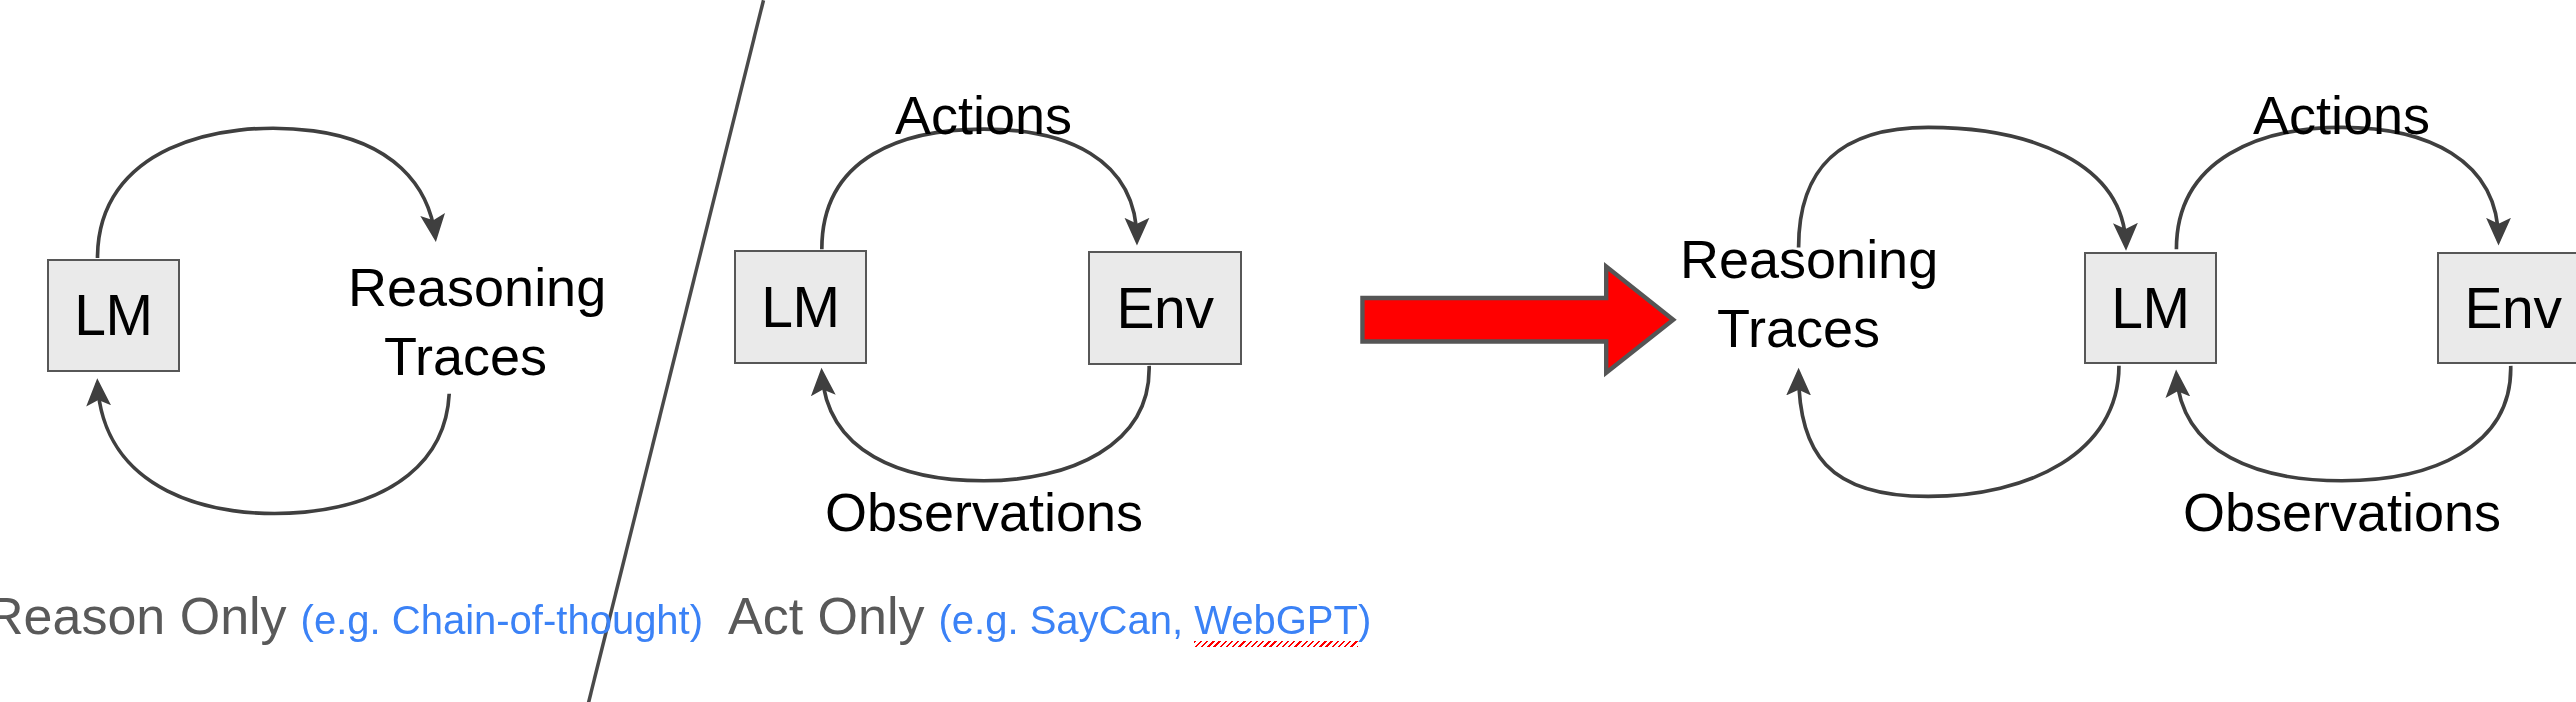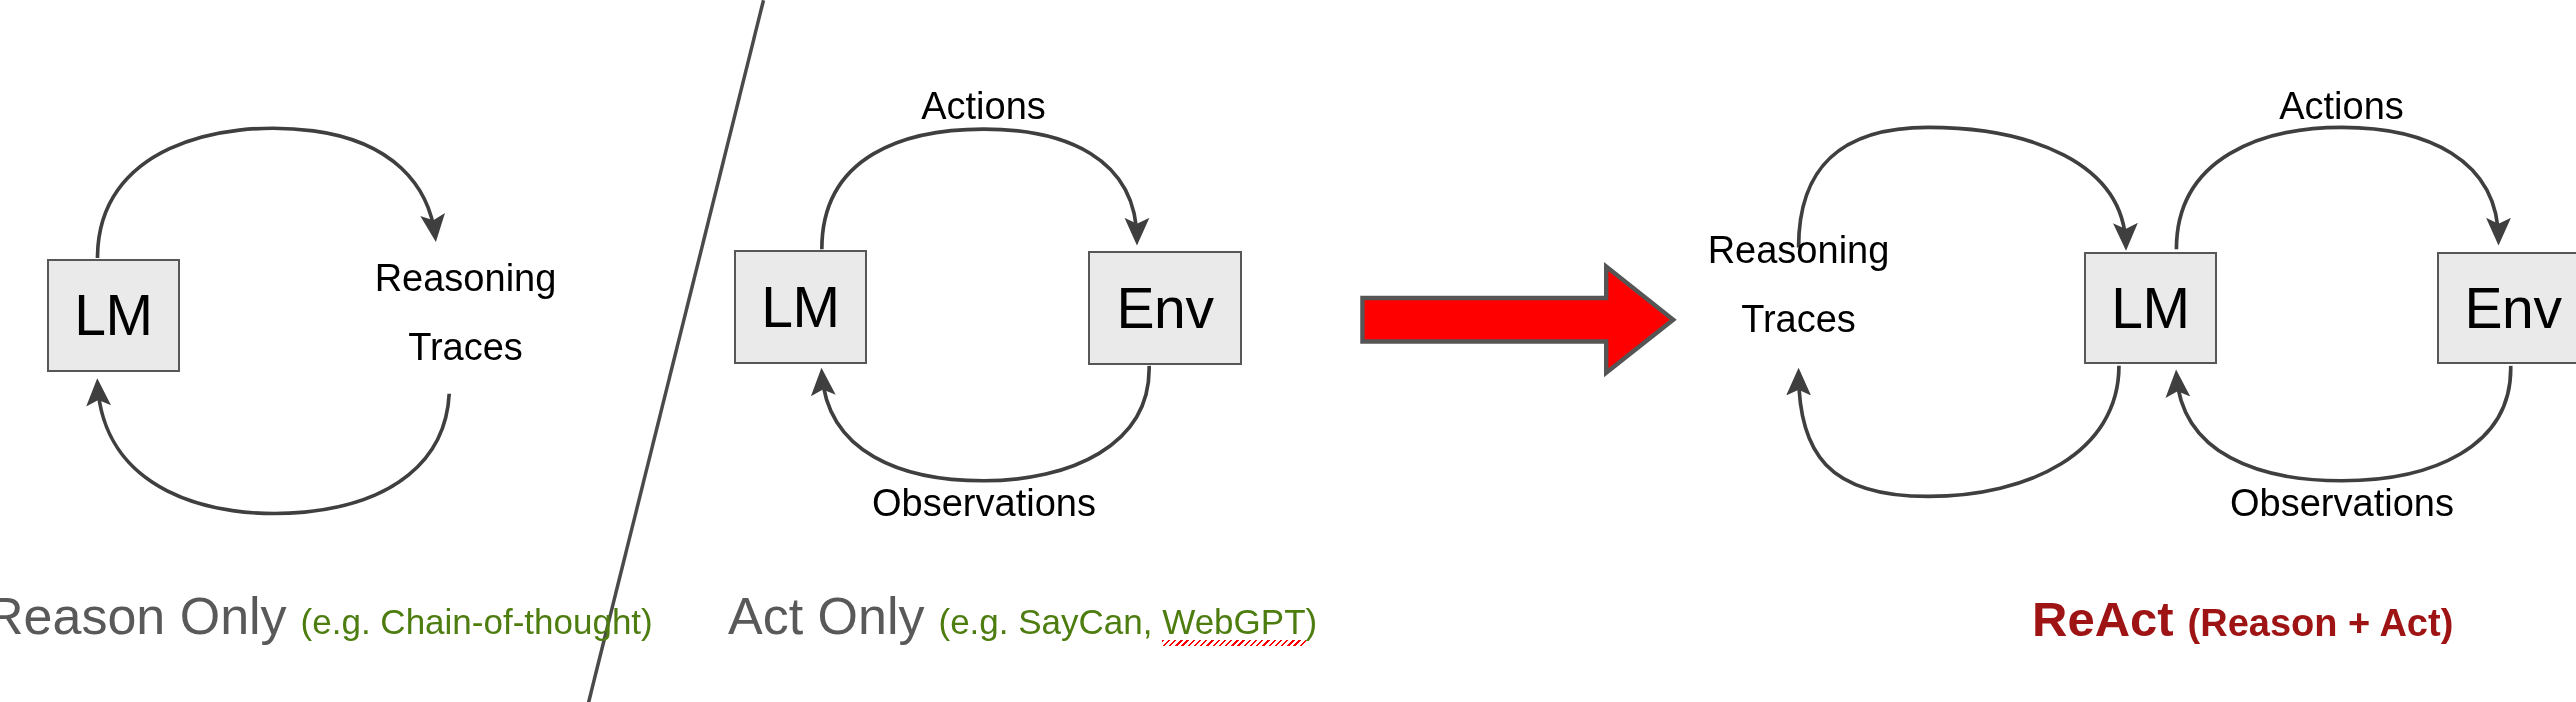--- a/index.html
+++ b/index.html
@@ -35,39 +35,39 @@
     color: #000000;
     font-size: 57px;
     font-weight: 400;
     line-height: 1;
     letter-spacing: -0.4px;
     margin-left: 16px;
   }
   .flow-label {
     position: absolute;
     color: #000000;
-    font-size: 38px;
+    font-size: 54px;
     font-weight: 400;
     line-height: 1.18;
     white-space: nowrap;
     text-align: center;
   }
   .panel-caption {
     position: absolute;
     white-space: nowrap;
     line-height: 1;
   }
   .caption-main {
     color: #595959;
     font-size: 52px;
     font-weight: 400;
   }
   .caption-sub {
-    color: #4d7c0f;
-    font-size: 35px;
+    color: #3b82f6;
+    font-size: 40px;
     font-weight: 400;
   }
   .caption-react .caption-main {
     color: #9e1313;
     font-weight: 700;
     font-size: 49px;
   }
   .caption-react .caption-sub {
     color: #9e1313;
     font-weight: 700;
@@ -160,18 +160,15 @@
   <div class="flow-label" style="left:1680px; top:297px; width:237px;">Traces</div>
 
   <div class="node-box" style="left:2068px; top:252px; width:133px; height:112px;">LM</div>
 
   <div class="node-box" style="left:2421px; top:252px; width:152px; height:112px;">Env</div>
 
   <div class="flow-label" style="left:2211px; top:84px; width:261px;">Actions</div>
 
   <div class="flow-label" style="left:2168px; top:481px; width:348px;">Observations</div>
 
-  <div class="panel-caption caption-react" style="left:2032px; top:595px;">
-    <span class="caption-main">ReAct</span><span class="caption-sub" style="padding-left:14px;">(Reason + Act)</span>
-  </div>
 
 </div>
 
 
 </body></html>

